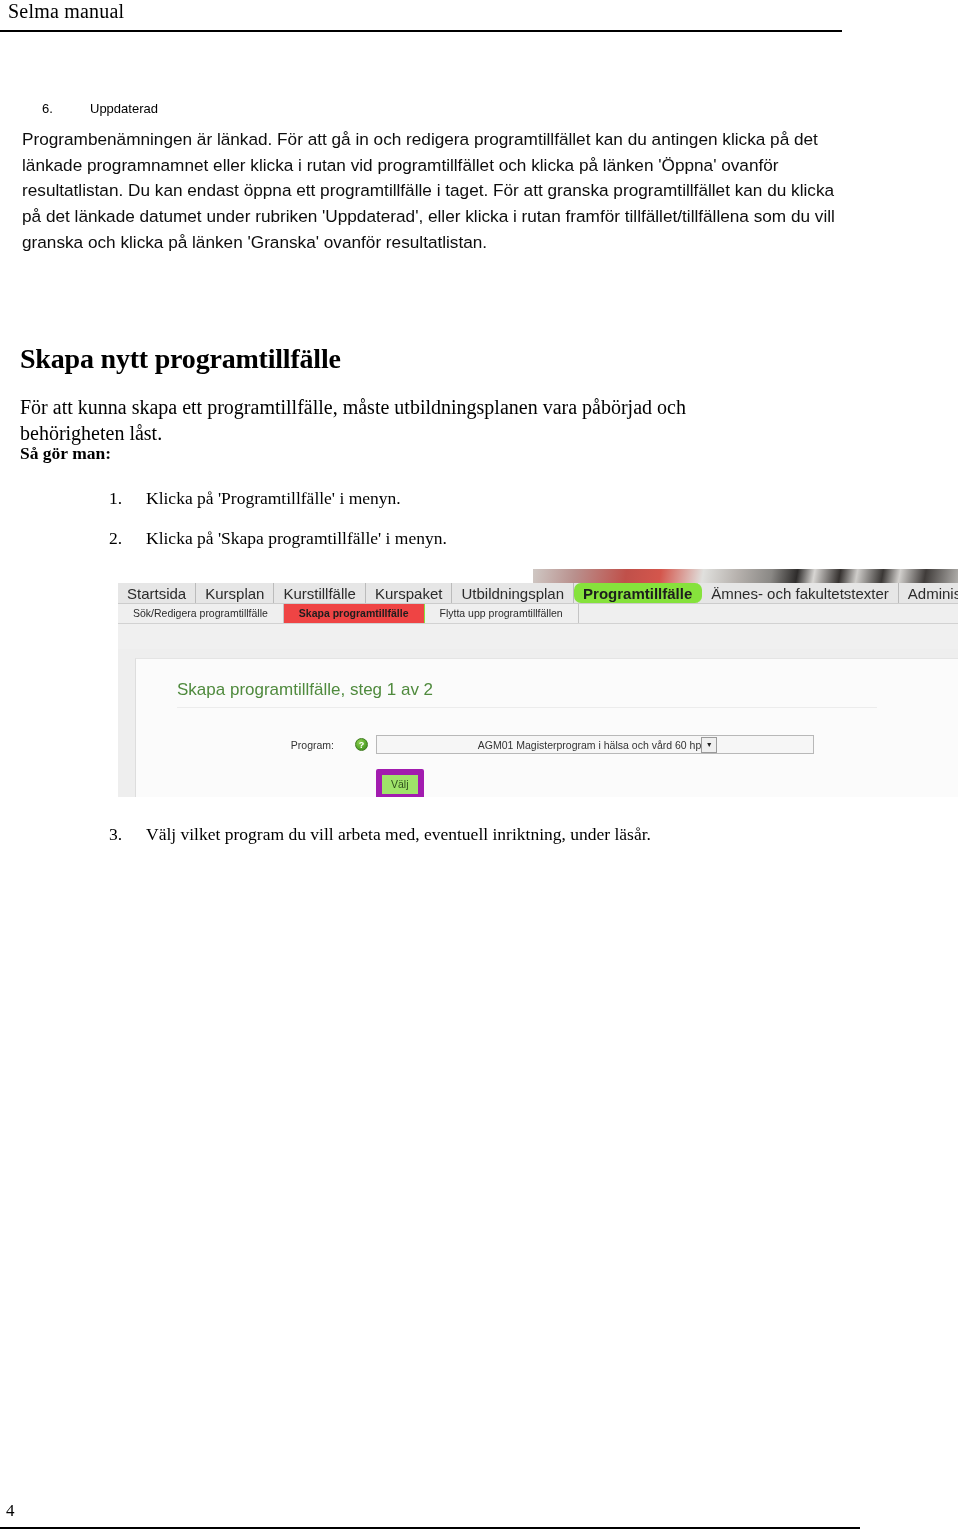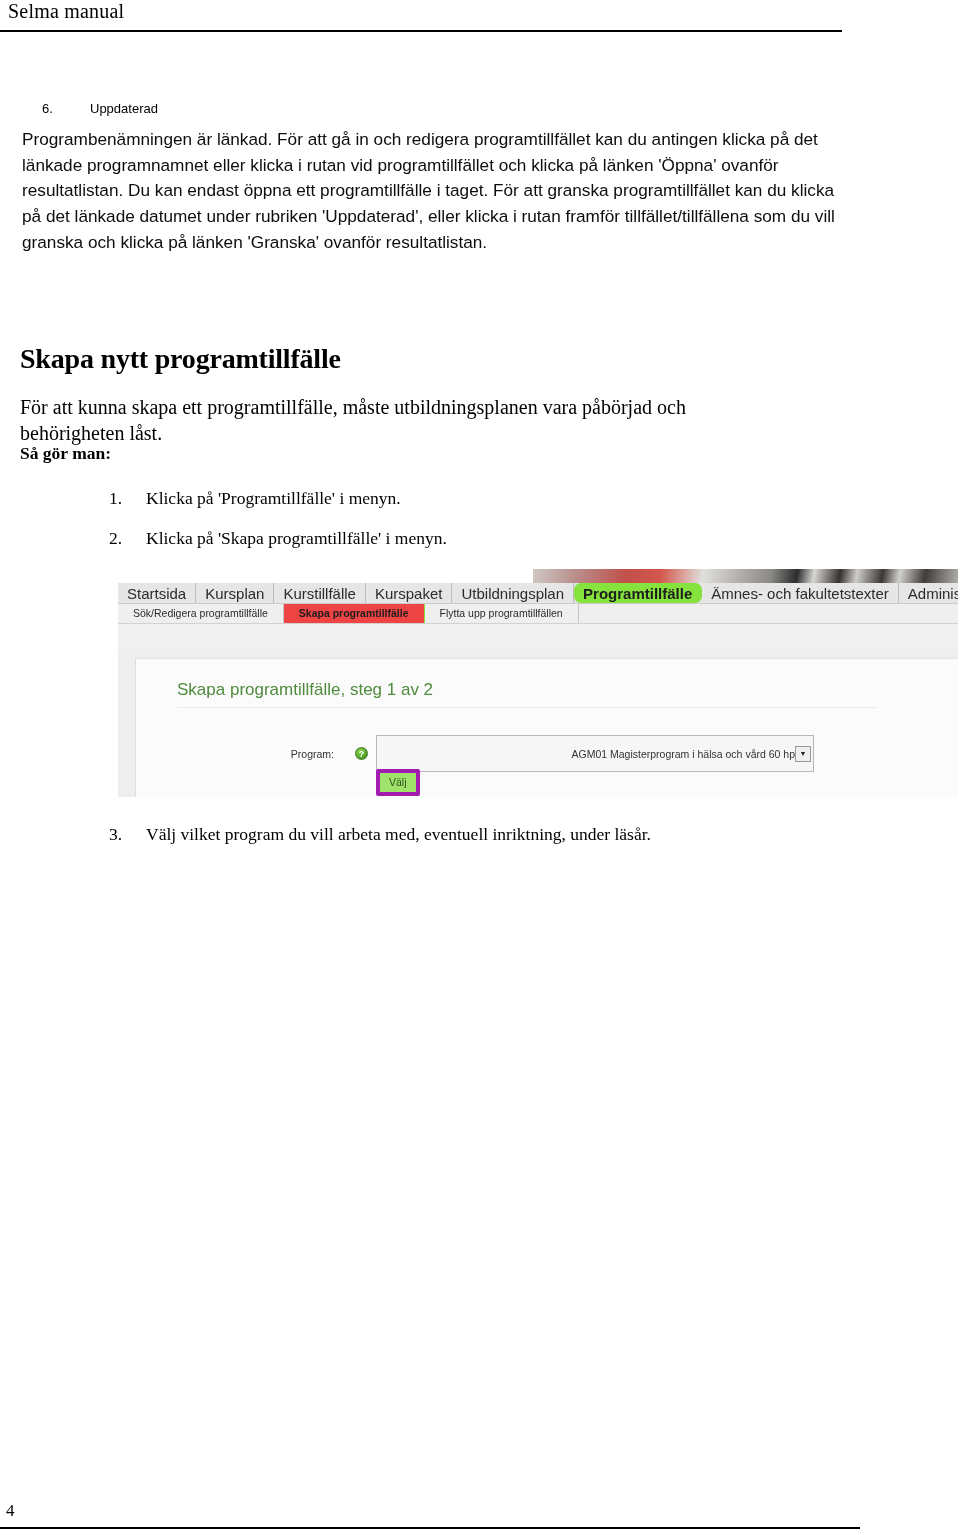--- a/index.html
+++ b/index.html
@@ -323,26 +323,26 @@
     font-weight: bold;
     line-height: 13px;
     text-align: center;
     box-sizing: border-box;
     margin-right: 8px;
     flex: 0 0 auto;
     font-family: "Liberation Sans", sans-serif;
   }
   .select-box {
     width: 438px;
-    height: 37px;
+    height: 19px;
     background: #f6f6f6;
     border: 1px solid #b8b8b8;
     display: flex;
     align-items: center;
-    justify-content: flex-end;
+    justify-content: center;
     box-sizing: border-box;
     font-size: 10.5px;
     color: #333333;
   }
   .select-value {
     padding-left: 7px;
     white-space: nowrap;
     overflow: hidden;
   }
   .select-arrow {
@@ -366,21 +366,21 @@
     top: 110px;
     width: 100%;
     display: flex;
   }
   .btn-offset {
     width: 240px;
     flex: 0 0 auto;
   }
   .btn-green {
     background: #9fe36a;
-    border: 4px solid #a21caf;
+    border: 6px solid #a21caf;
     border-radius: 2px;
     color: #2f4f1d;
     font-size: 10.5px;
     padding: 4px 9px;
     line-height: 1;
     font-family: "Liberation Sans", sans-serif;
   }
 
   
   .page-footer {

